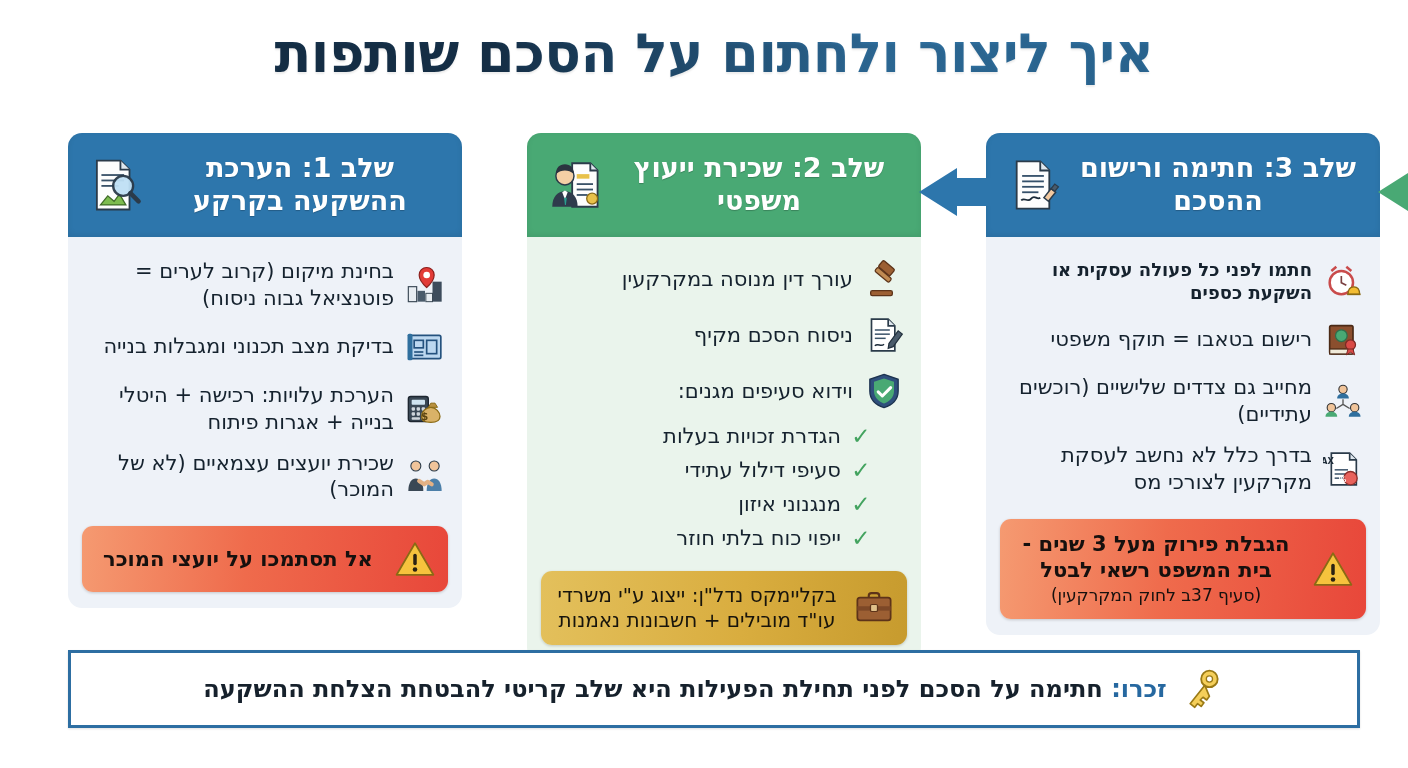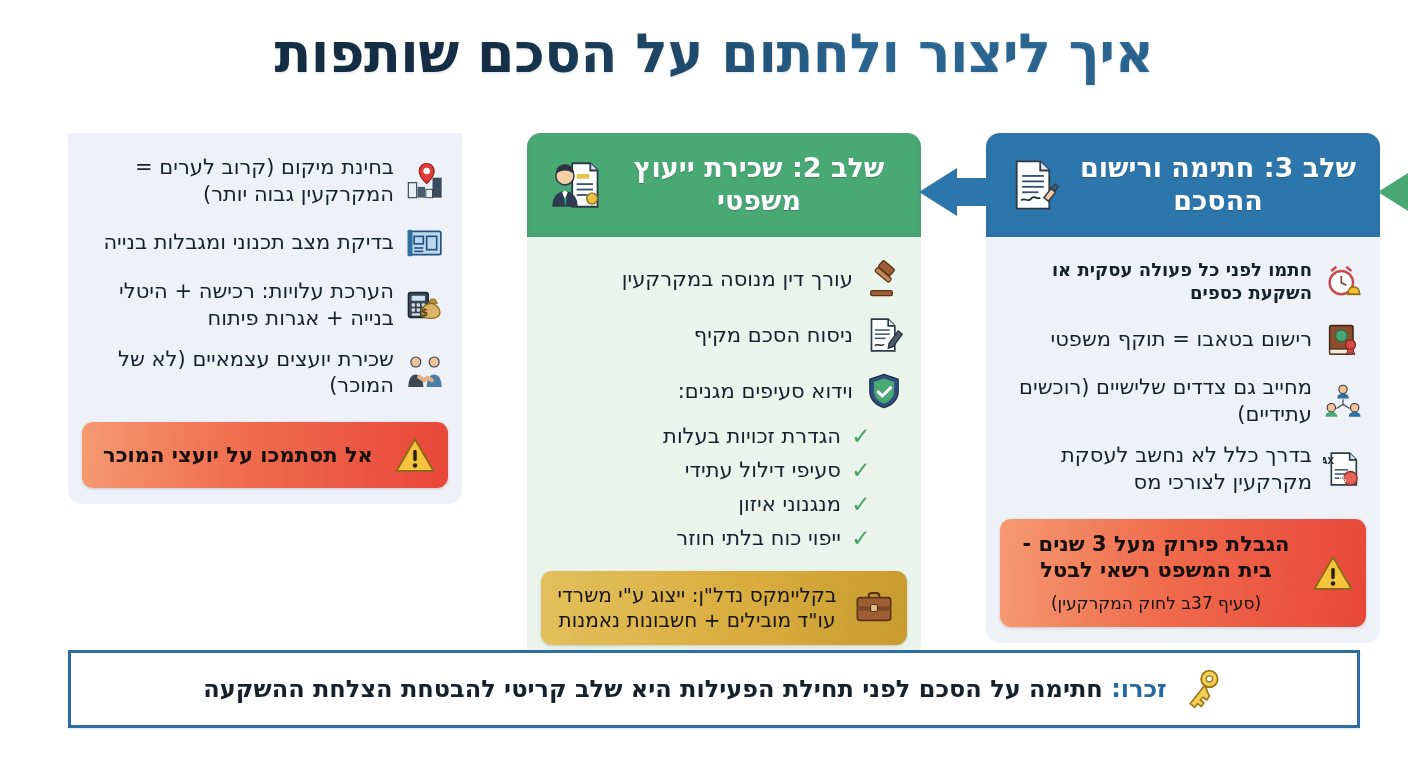--- a/index.html
+++ b/index.html
@@ -141,21 +141,21 @@
     display: flex; flex-direction: row; align-items: center;
     gap: 12px;
     box-shadow: 0 1px 3px rgba(0,0,0,.18);
   }
   .banner .ban-icon { flex: 0 0 auto; width: 42px; height: 42px; }
   .banner .ban-text { flex: 1 1 auto; text-align: center; line-height: 1.26; }
   .banner.red {
     background: linear-gradient(275deg, #e8473a 0%, #ef6b4c 55%, #f59a71 100%);
   }
   .banner.red .ban-text { color: #16100e; font-weight: bold; font-size: 21px; }
-  .banner.red .ban-sub { display:block; font-weight: normal; font-size: 17px; margin-top: 10px; }
+  .banner.red .ban-sub { display:block; font-weight: normal; font-size: 17px; margin-top: 2px; }
   .banner.gold {
     background: linear-gradient(275deg, #c79b2e 0%, #d9ad3f 45%, #e3c05c 100%);
   }
   .banner.gold .ban-text { color: #17140c; font-size: 20px; }
 
   .spacer { flex: 1 1 auto; }
 
   
   .footer {
     position: absolute;
@@ -391,36 +391,53 @@
               <rect x="5" y="22" width="38" height="5" fill="#7d4827"></rect>
               <rect x="20" y="20" width="8" height="8" rx="1.5" fill="#e0c08a" stroke="#5d3319" stroke-width="1.4"></rect>
             </svg>
           </span>
           <span class="ban-text">בקליימקס נדל"ן: ייצוג ע"י משרדי עו"ד מובילים + חשבונות נאמנות</span>
         </div>
       </div>
     </div>
 
     <div class="card blue">
+      <div class="card-head">
+        <span class="head-text">שלב 1: הערכת ההשקעה בקרקע</span>
+        <span class="head-icon">
+          <svg viewBox="0 0 64 64" width="58" height="58">
+            <path d="M12 5h26l10 10v44H12z" fill="#fdfdfd" stroke="#2b3b4a" stroke-width="2"></path>
+            <path d="M38 5v10h10" fill="#dfe7ee" stroke="#2b3b4a" stroke-width="2"></path>
+            <g stroke="#3a5268" stroke-width="2">
+              <line x1="17" y1="21" x2="42" y2="21"></line>
+                <line x1="17" y1="27" x2="42" y2="27"></line>
+              <line x1="17" y1="33" x2="36" y2="33"></line>
+            </g>
+            <path d="M16 54l8-10 7 6 6-8 7 12z" fill="#7dbc4f" stroke="#3f6b27" stroke-width="1.4"></path>
+            <circle cx="41" cy="33" r="11" fill="#bfe0f5" stroke="#2b3b4a" stroke-width="2.6" opacity="0.95"></circle>
+            <path d="M49 41l9 9" stroke="#2b3b4a" stroke-width="5" stroke-linecap="round"></path>
+          </svg>
+        </span>
+      </div>
       <div class="card-body-wrap">
         <div class="bullets">
 
 
           <div class="bullet">
             <span class="b-icon">
               <svg viewBox="0 0 48 48" width="40" height="40">
                 <rect x="4" y="26" width="10" height="18" fill="#e8edf2" stroke="#3a4855" stroke-width="1.4"></rect>
                 <rect x="15" y="31" width="9" height="13" fill="#4a5b6b"></rect>
                 <rect x="33" y="20" width="11" height="24" fill="#3d4c5c"></rect>
                 <rect x="25" y="34" width="8" height="10" fill="#e8edf2" stroke="#3a4855" stroke-width="1.2"></rect>
                 <path d="M26 3c5 0 9 4 9 9 0 7-9 15-9 15s-9-8-9-15c0-5 4-9 9-9z" fill="#e23b37" stroke="#8c1f1c" stroke-width="1.4"></path>
                 <circle cx="26" cy="12" r="4" fill="#fff"></circle>
               </svg>
             </span>
-            <span class="b-text">בחינת מיקום (קרוב לערים = המקרקעין גבוה יותר)</span>
+            <span class="b-text">בחינת מיקום (קרוב לערים = פוטנציאל גבוה ניסוח)</span>
           </div>
 
           <div class="bullet">
             <span class="b-icon">
               <svg viewBox="0 0 48 48" width="40" height="40">
                 <rect x="5" y="10" width="38" height="28" rx="2" fill="#bcd8f0" stroke="#24527e" stroke-width="2"></rect>
                 <g stroke="#24527e" stroke-width="2" fill="none">
                   <rect x="11" y="16" width="11" height="9"></rect>
                   <rect x="26" y="16" width="12" height="16"></rect>
                   <line x1="11" y1="30" x2="22" y2="30"></line>

